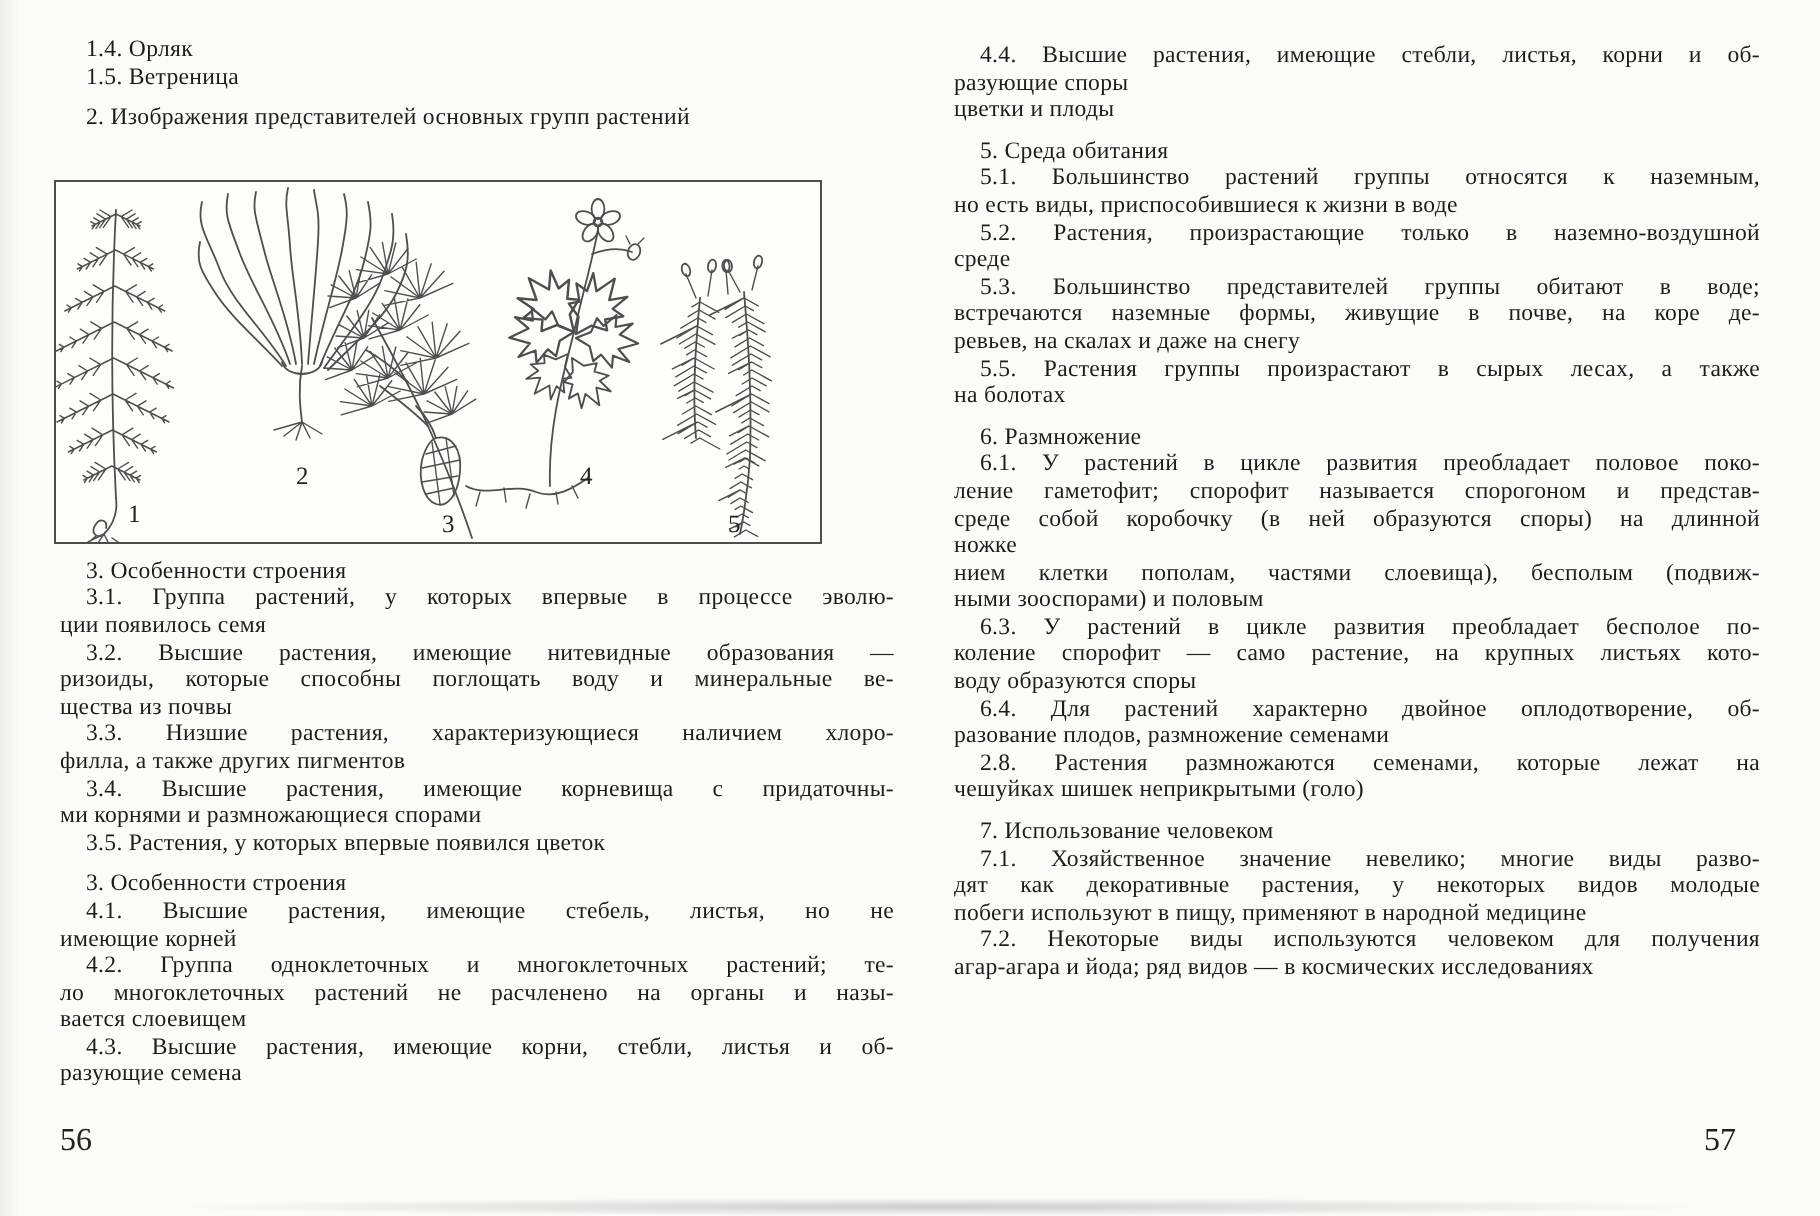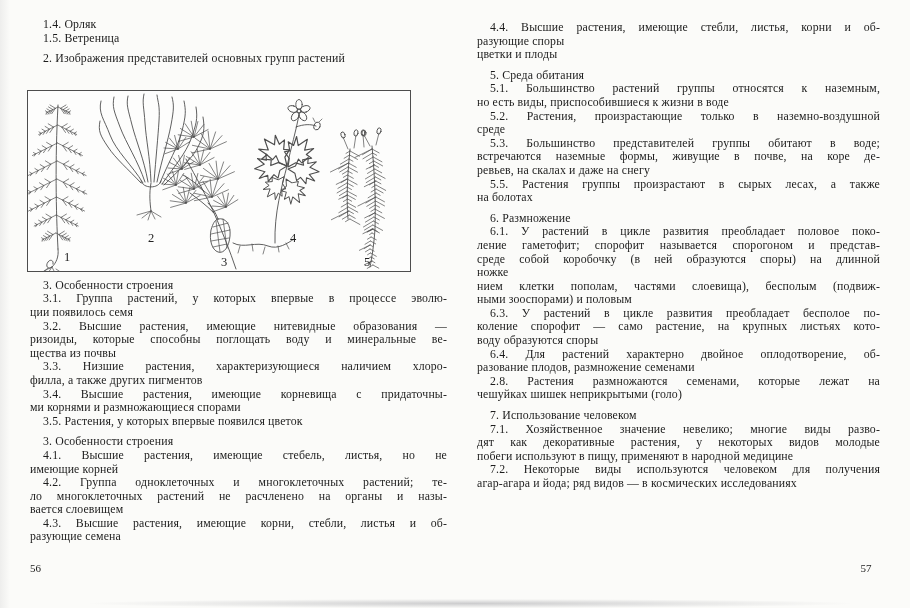--- a/index.html
+++ b/index.html
@@ -19,23 +19,23 @@
     position:relative;width:382px;height:180px;
     border:1.3px solid #4d4d4d;margin:24px 0 5px -3px;background:#fdfdfc;
   }
   .figure svg{position:absolute;left:0;top:0}
   .flab{position:absolute;font-size:12.5px;color:#222;line-height:13px}
   .fl1{left:36px;top:160px}
   .fl2{left:120px;top:141px}
   .fl3{left:193px;top:165px}
   .fl4{left:262px;top:141px}
   .fl5{left:336px;top:165px}
-  .pagenum{position:absolute;top:562px;font-size:11px;color:#222}
+  .pagenum{position:absolute;top:562px;font-size:16px;color:#222}
   .pn-left{left:30px}
-  .pn-right{left:852px;width:28px;text-align:center}
+  .pn-right{left:852px;width:28px;text-align:left}
   .scan-shadow{
     position:absolute;left:90px;bottom:0;width:760px;height:9px;pointer-events:none;
     background:radial-gradient(ellipse at center, rgba(110,110,118,.33), rgba(110,110,118,0) 72%);
   }
   .gutter-shade{
     position:absolute;left:0;top:0;width:10px;height:608px;pointer-events:none;
     background:linear-gradient(90deg, rgba(120,120,125,.10), rgba(120,120,125,0));
   }
   svg .art{stroke:#4e4e4e;fill:none;stroke-width:.9;stroke-linecap:round;stroke-linejoin:round}
   svg .thin{stroke-width:.7}

